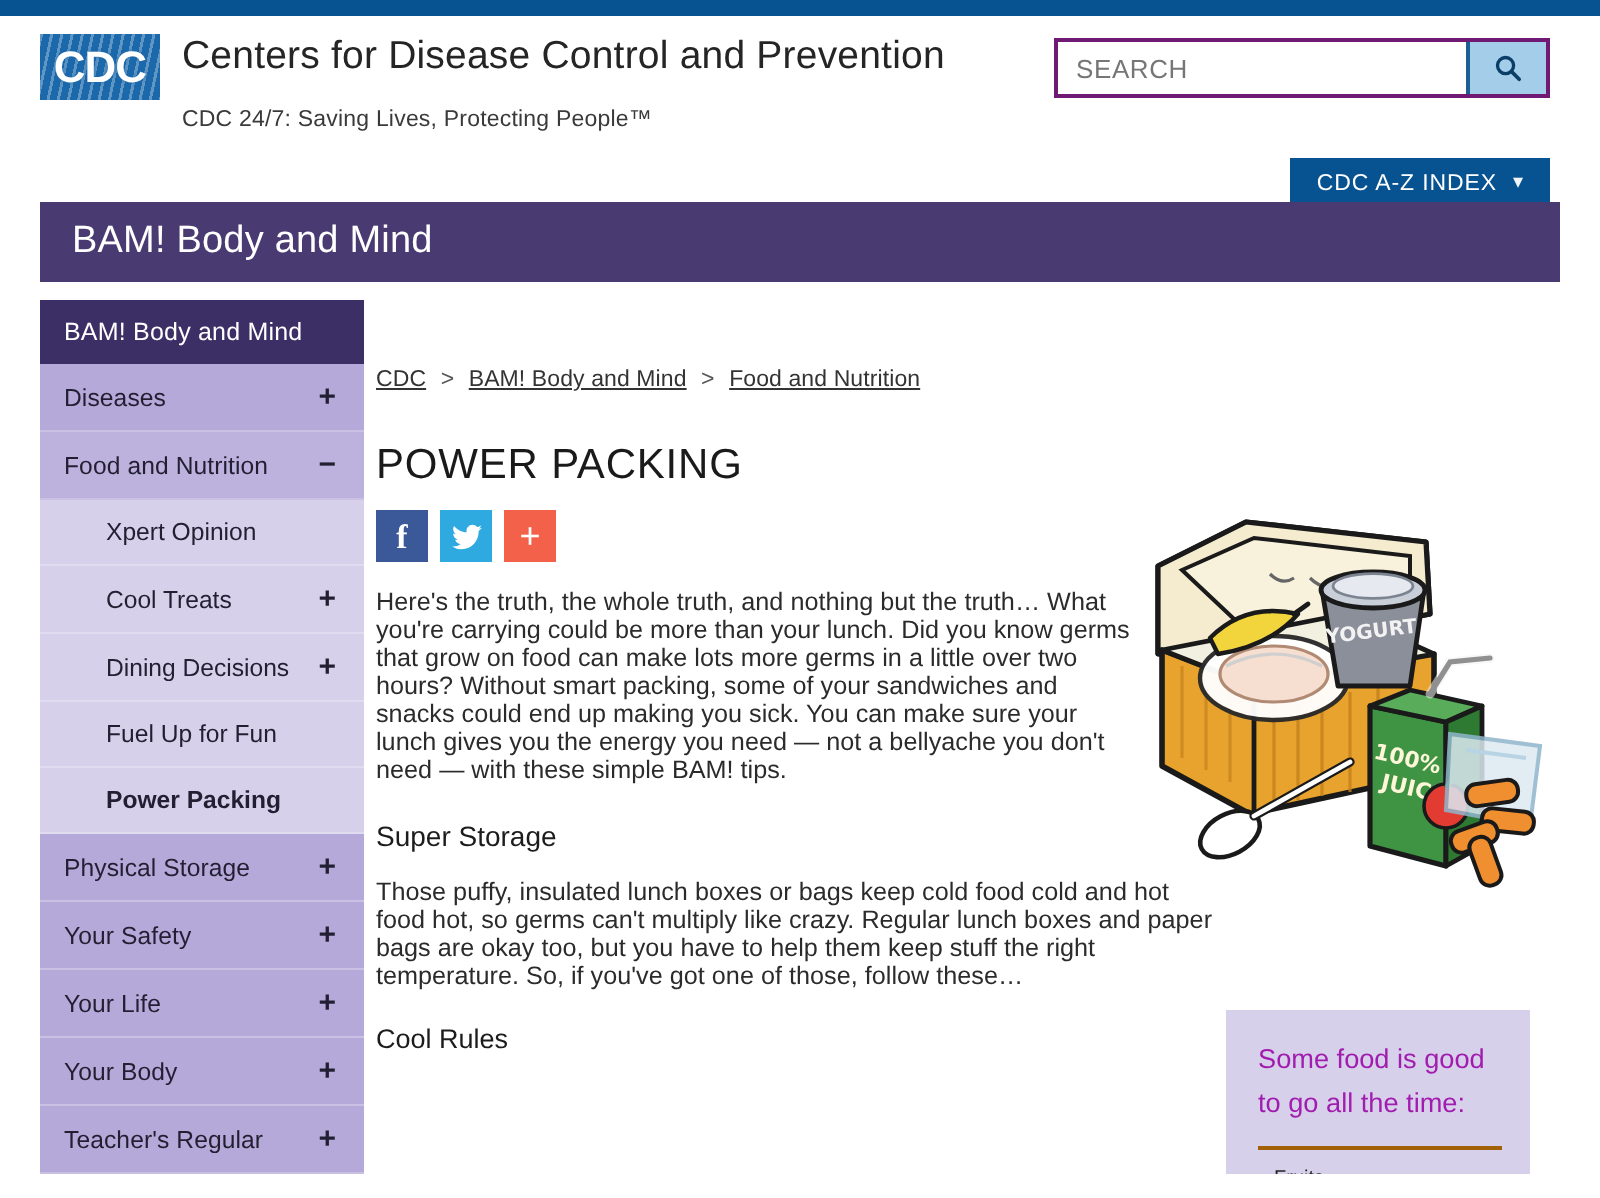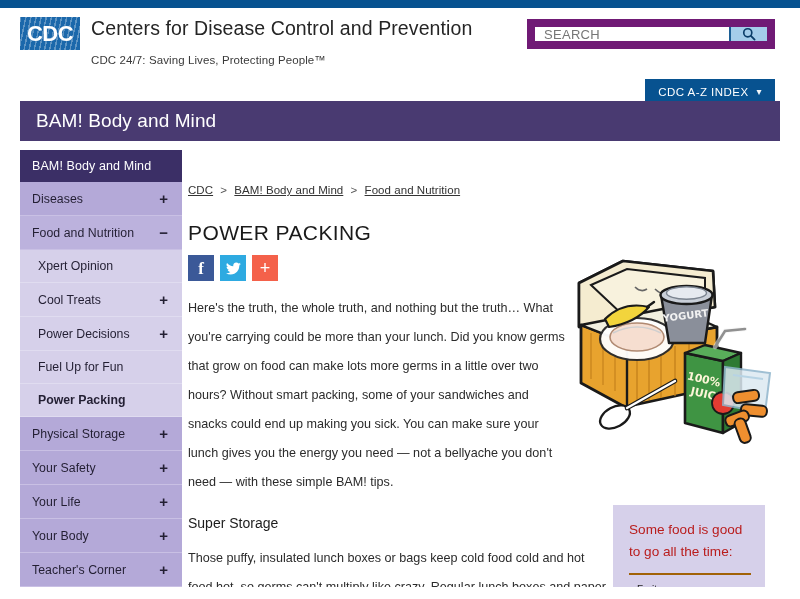--- a/index.html
+++ b/index.html
@@ -63,21 +63,21 @@
     color: #3a3a3a;
     margin-top: 14px;
     letter-spacing: .1px;
     white-space: nowrap;
   }
 
   
   .search-wrap {
     position: absolute; right: 25px; top: 11px;
     display: flex;
-    border: 8px solid #701a75;
+    border: 2px solid #701a75;
     height: 30px;
     width: 248px;
     background: #ffffff;
   }
   .search-input {
     flex: 1 1 auto;
     border: none; outline: none;
     padding: 0 9px;
     font-family: "Liberation Sans", sans-serif;
     font-size: 13px;
@@ -146,21 +146,21 @@
     display: flex; align-items: center; justify-content: space-between;
     border-bottom: 1px solid #c9c0e4;
     cursor: pointer;
     letter-spacing: .05px;
   }
   .nav-item.open { background: #bcb2dd; }
   .nav-sub {
     background: #d6d0ea;
     color: #231f33;
     font-size: 12.3px;
-    padding: 9px 12px 9px 18px;
+    padding: 9px 12px 9px 33px;
     display: flex; align-items: center; justify-content: space-between;
     border-bottom: 1px solid #e0dcf0;
     cursor: pointer;
   }
   .nav-sub.current { font-weight: bold; background: #d6d0ea; }
   .pm { font-weight: bold; font-size: 15px; line-height: 1; padding-right: 2px; }
 
   
   .main {
     position: absolute; left: 188px; top: 0; width: 420px; margin-top: 29px;
@@ -192,21 +192,21 @@
     color: #ffffff; cursor: pointer;
     font-size: 15px; font-weight: bold;
     line-height: 1;
   }
   .sbtn.fb { background: #3b5998; font-family: "Liberation Serif", serif; font-size: 17px; }
   .sbtn.tw { background: #2eaae1; font-size: 14px; }
   .sbtn.sh { background: #f4614a; font-size: 18px; font-weight: 400; }
 
   .para {
     font-size: 12.6px;
-    line-height: 29px;
+    line-height: 14px;
     color: #2b2b2b;
     margin-top: 13px;
     letter-spacing: .01px;
   }
   .para.w-wide { width: 420px; }
   .para.w-narrow { width: 380px; }
 
   .h2 {
     font-size: 14px;
     font-weight: normal;
@@ -228,21 +228,21 @@
 
   
   .infobox {
     position: absolute; left: 613px; top: 358px;
     width: 152px;
     background: #d6d0ea;
     padding: 14px 14px 10px 16px;
   }
   .infobox-title {
     font-size: 13.6px;
-    color: #b91c1c;
+    color: #a21caf;
     line-height: 22px;
     padding-bottom: 10px;
   }
   .infobox-item {
     font-size: 10px;
     color: #222222;
     border-top: 2px solid #a16207;
     padding: 9px 0 2px 8px;
   }
 </style>
@@ -307,21 +307,21 @@
         <span>Xpert Opinion</span>
         <span class="pm"></span>
       </div>
 
       <div class="nav-sub">
         <span>Cool Treats</span>
         <span class="pm">+</span>
       </div>
 
       <div class="nav-sub">
-        <span>Power Decisions</span>
+        <span>Dining Decisions</span>
         <span class="pm">+</span>
       </div>
 
       <div class="nav-sub">
         <span>Fuel Up for Fun</span>
         <span class="pm"></span>
       </div>
 
       <div class="nav-sub current">
         <span>Power Packing</span>
@@ -342,21 +342,21 @@
         <span>Your Life</span>
         <span class="pm">+</span>
       </div>
 
       <div class="nav-item">
         <span>Your Body</span>
         <span class="pm">+</span>
       </div>
 
       <div class="nav-item">
-        <span>Teacher's Corner</span>
+        <span>Teacher's Regular</span>
         <span class="pm">+</span>
       </div>
 
       <div class="nav-item">
         <span>Game Room</span>
         <span class="pm"></span>
       </div>
 
     </nav>
 

